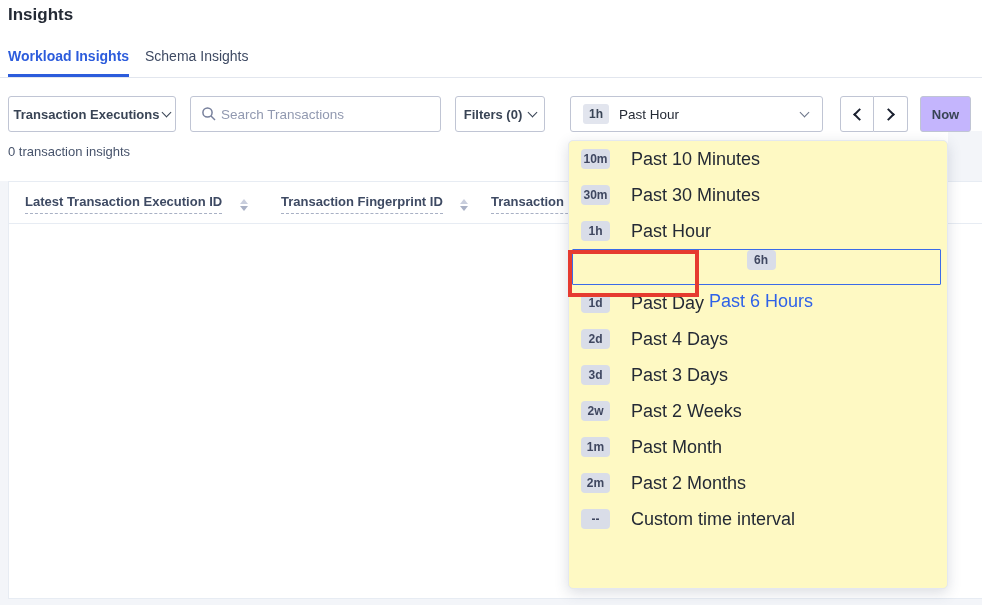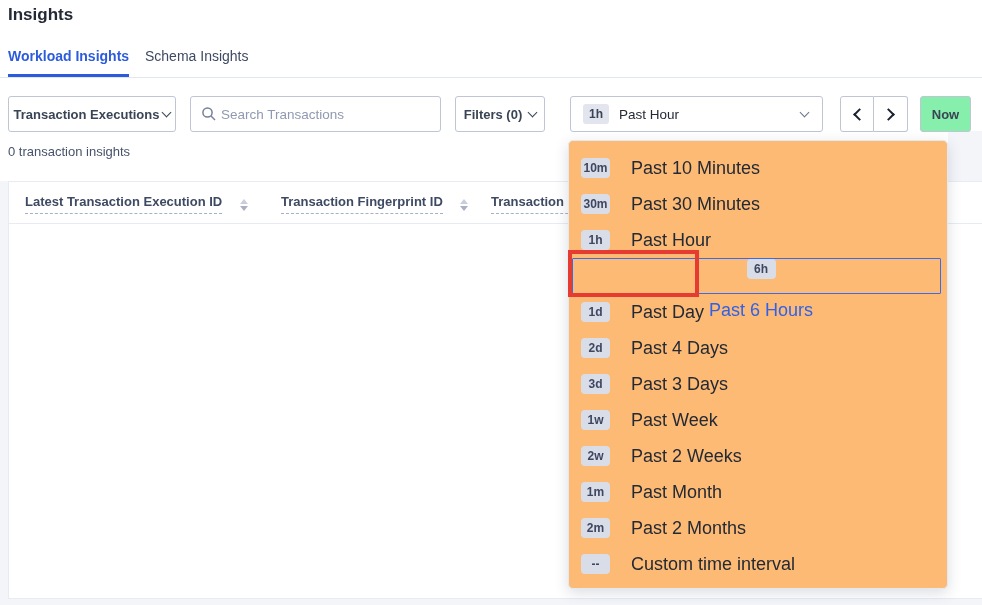--- a/index.html
+++ b/index.html
@@ -50,21 +50,21 @@
   .btn-time .caret { position:absolute; right:14px; border-color:#6b7488; border-width:1.4px; }
 
   .pager { position:absolute; left:840px; top:96px; height:36px; display:flex; }
   .pager-btn { width:34px; height:36px; background:#fff; border:1px solid #c0c5d4; display:flex;
     align-items:center; justify-content:center; cursor:pointer; }
   .pager-btn:first-child { border-radius:3px 0 0 3px; }
   .pager-btn:last-child { border-radius:0 3px 3px 0; border-left:none; }
   .chev { width:9px; height:9px; border-right:2.6px solid #1b2130; border-bottom:2.6px solid #1b2130; display:inline-block; }
   .chev-left  { transform:rotate(135deg); margin-left:4px; }
   .chev-right { transform:rotate(-45deg); margin-right:4px; }
-  .btn-now { left:920px; width:51px; justify-content:center; background:#86efac; }
+  .btn-now { left:920px; width:51px; justify-content:center; background:#c4b5fd; }
 
   .summary { position:absolute; left:8px; top:144px; font-size:13px; color:#47536b; }
 
   
   .card { position:absolute; left:8px; top:181px; width:1500px; height:418px; background:#fff;
     border:1px solid #e7ecf3; }
   .thead { position:absolute; left:0; top:0; width:100%; height:42px; border-bottom:1px solid #e7ecf3; }
   .th { position:absolute; top:12px; font-size:13px; font-weight:700; color:#3e4a63; cursor:pointer; }
   .th .th-label { display:inline-block; padding-bottom:4px; border-bottom:1px dashed #a8b0c4; }
   .th:nth-of-type(1) { left:16px; }
@@ -72,23 +72,23 @@
   .th:nth-of-type(3) { left:482px; }
   .th:nth-of-type(4) { left:886px;text-align:center; }
   .sorter { display:inline-flex; flex-direction:column; gap:2px; margin-left:14px; vertical-align:2px; }
   .sorter .up { width:0; height:0; border-left:4px solid transparent; border-right:4px solid transparent;
     border-bottom:5px solid #c9cedd; }
   .sorter .down { width:0; height:0; border-left:4px solid transparent; border-right:4px solid transparent;
     border-top:5px solid #aab1c5; }
 
   
   .dropdown {
-    position:absolute; left:568px; top:140px; width:380px; height:449px; background:#fdba74;
+    position:absolute; left:568px; top:140px; width:380px; height:449px; background:#fef9c3;
     border:1px solid #e4e8f0; border-radius:5px; box-shadow:0 4px 14px rgba(56,66,96,0.18);
-    padding-top:9px; z-index:5;
+    z-index:5;
   }
   .dd-item { position:relative; height:36px; display:flex; align-items:center; padding-left:12px; gap:21px; cursor:pointer; }
   .dd-badge { background:#d9dde8; border-radius:4px; font-size:12px; font-weight:700; color:#3f4760;
     padding:3px 0; width:29px; text-align:center; }
   .dd-label { font-size:18px; color:#242a35; }
   .dd-item.selected { border:1px solid #3b6be8; margin:0 6px 0 3px; padding-left:9px; border-radius:1px;flex-direction:column; }
   .dd-item.selected .dd-label { color:#2f62e8; }
 
   
   .annotation-box { position:absolute; left:568px; top:250px; width:131px; height:47px;
@@ -194,24 +194,20 @@
   </div>
       <div class="dd-item">
     <span class="dd-badge">2d</span>
     <span class="dd-label">Past 4 Days</span>
   </div>
       <div class="dd-item">
     <span class="dd-badge">3d</span>
     <span class="dd-label">Past 3 Days</span>
   </div>
       <div class="dd-item">
-    <span class="dd-badge">1w</span>
-    <span class="dd-label">Past Week</span>
-  </div>
-      <div class="dd-item">
     <span class="dd-badge">2w</span>
     <span class="dd-label">Past 2 Weeks</span>
   </div>
       <div class="dd-item">
     <span class="dd-badge">1m</span>
     <span class="dd-label">Past Month</span>
   </div>
       <div class="dd-item">
     <span class="dd-badge">2m</span>
     <span class="dd-label">Past 2 Months</span>

